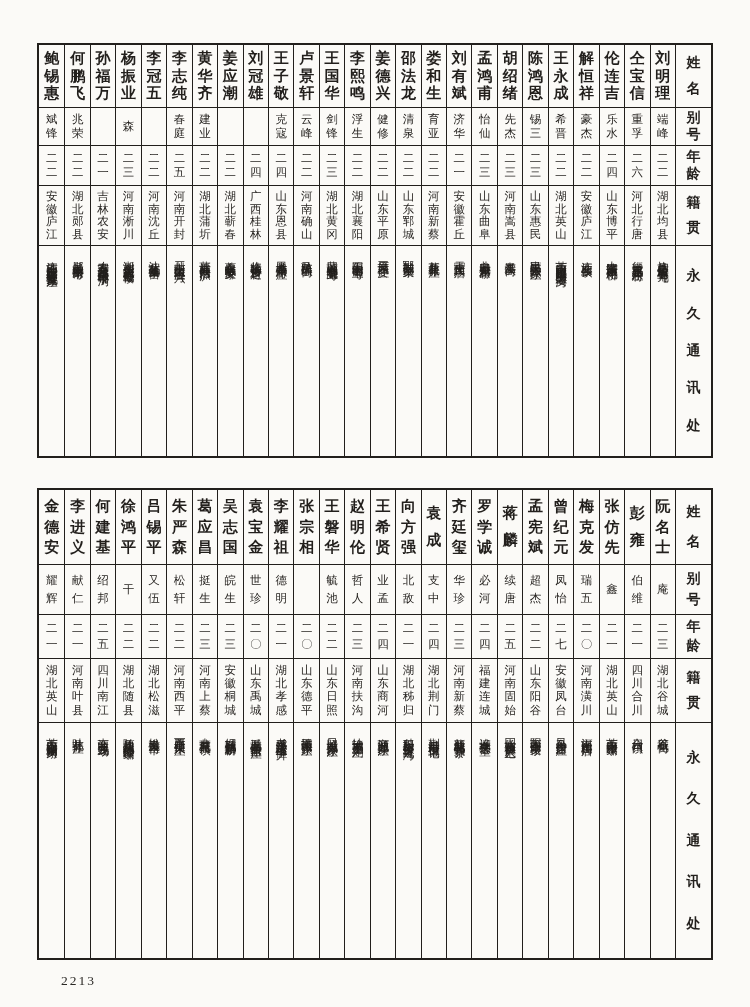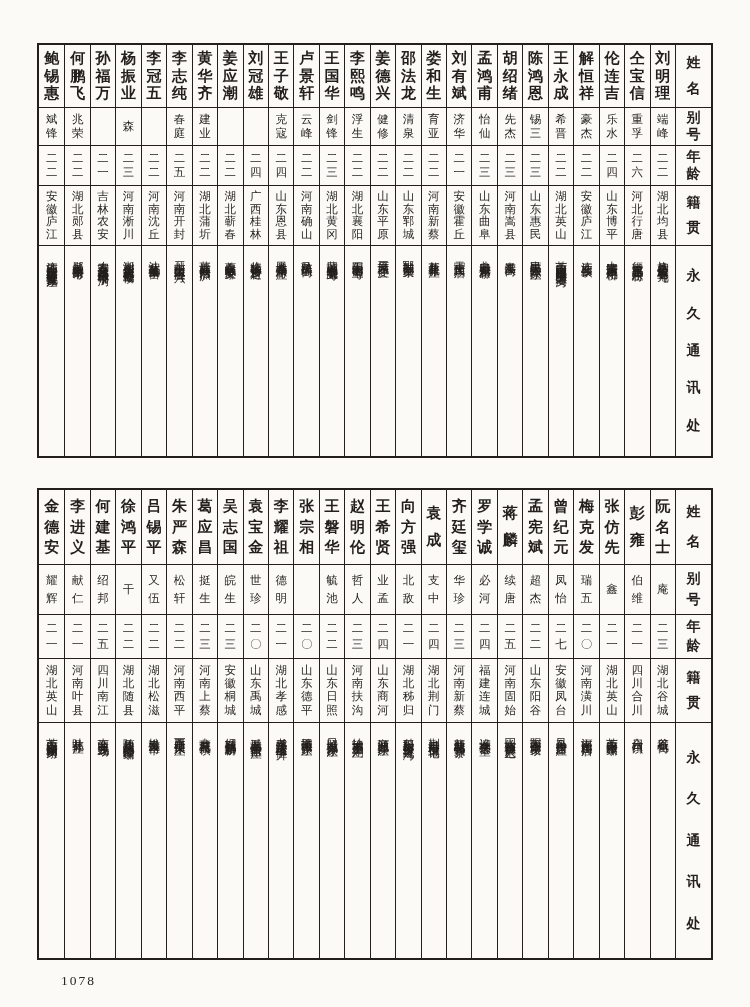--- a/index.html
+++ b/index.html
@@ -1171,14 +1171,14 @@
       <div class="cell char-stack native">
         <span>湖</span>
         <span>北</span>
         <span>英</span>
         <span>山</span>
       </div>
       <div class="cell address">
         <span class="vtext">英山西河金家铺杨家河</span>
       </div>
     </div>
-  <div class="page-number">1078</div>
+  <div class="page-number">2213</div>
 </div>
 
 </body></html>

